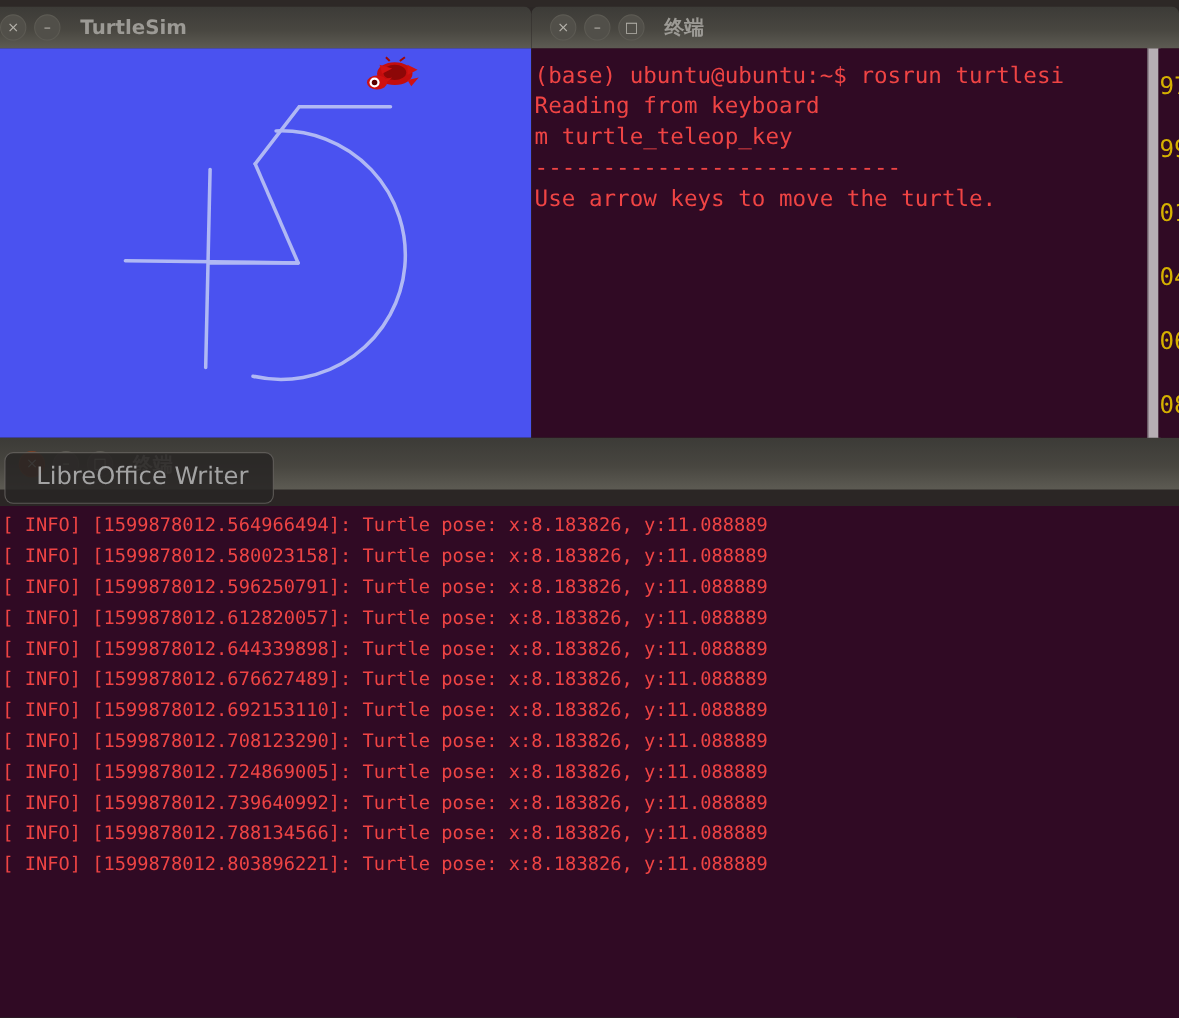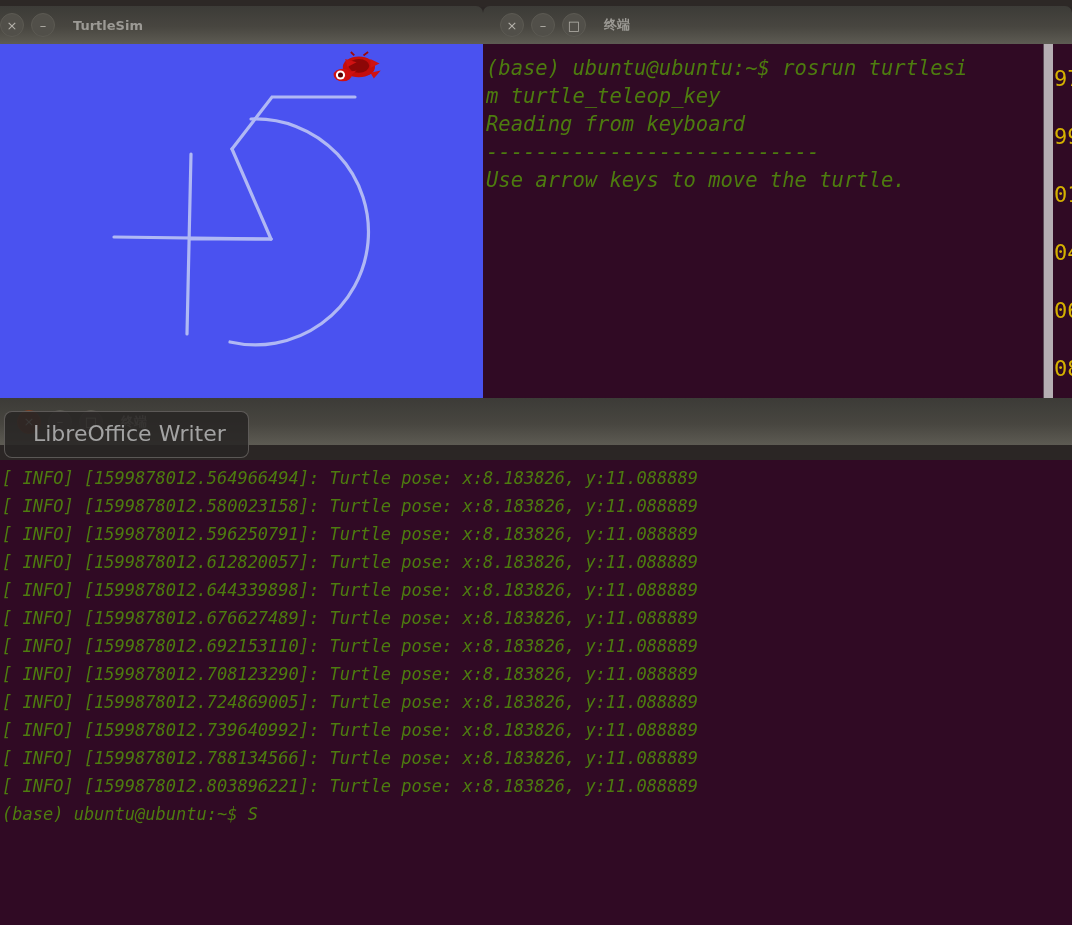--- a/index.html
+++ b/index.html
@@ -23,43 +23,42 @@
   .btnbox { display: flex; align-items: center; gap: 7px; }
   .wbtn {
     width: 22px; height: 22px; border-radius: 50%;
     background: #514f49; border: 1px solid #5c5a53;
     display: flex; align-items: center; justify-content: center;
     color: #b5b2ab; font-size: 13px; line-height: 1;
     font-family: "DejaVu Sans", sans-serif;
   }
   .wbtn .glyph { pointer-events: none; }
   .wtitle {
-    color: #9c9a95; font-size: 13px; font-weight: bold;
+    color: #9c9a95; font-size: 18px; font-weight: bold;
     font-family: "DejaVu Sans", sans-serif;
     margin-left: 18px; white-space: nowrap;
   }
 
   
   #turtlesim { left: -8px; top: 6px; width: 491px; height: 392px; }
   #turtlesim .titlebar { height: 38px; padding-left: 6px; }
   #turtle-canvas {
     position: absolute; left: 8px; top: 38px;
     width: 483px; height: 354px;
     background: #4a52f0;
   }
   #turtle-canvas svg { display: block; }
 
   
   .term-body {
     position: absolute;
     background: #300a24;
     overflow: hidden;
     font-family: "DejaVu Sans Mono", monospace;
-    color: #4d7c0f;
-    font-style: italic;
+    color: #ef4444;
   }
   .term-line { white-space: pre; }
 
   #term-top { left: 483px; top: 6px; width: 589px; height: 392px; }
   #term-top .titlebar { height: 38px; padding-left: 17px; }
   #term-top .term-body {
     left: 0; top: 38px; width: 560px; height: 354px;
     font-size: 20.5px; line-height: 28px;
     padding: 10px 0 0 3px; box-sizing: border-box;
   }
@@ -167,22 +166,22 @@
           </div>
         <div class="wbtn">
             <span class="glyph">□</span>
           </div>
       </div>
       <div class="wtitle">终端</div>
     </div>
 
     <div class="term-body">
       <div class="term-line">(base) ubuntu@ubuntu:~$ rosrun turtlesi</div>
+      <div class="term-line">Reading from keyboard</div>
       <div class="term-line">m turtle_teleop_key</div>
-      <div class="term-line">Reading from keyboard</div>
       <div class="term-line">---------------------------</div>
       <div class="term-line">Use arrow keys to move the turtle.</div>
     </div>
   </div>
 
   <div class="scrollbar" id="term-top-scrollbar"></div>
 
   <div id="term-right">
     <div class="rline">97</div>
     <div class="rline">99</div>
@@ -214,21 +213,20 @@
       <div class="term-line">[ INFO] [1599878012.596250791]: Turtle pose: x:8.183826, y:11.088889</div>
       <div class="term-line">[ INFO] [1599878012.612820057]: Turtle pose: x:8.183826, y:11.088889</div>
       <div class="term-line">[ INFO] [1599878012.644339898]: Turtle pose: x:8.183826, y:11.088889</div>
       <div class="term-line">[ INFO] [1599878012.676627489]: Turtle pose: x:8.183826, y:11.088889</div>
       <div class="term-line">[ INFO] [1599878012.692153110]: Turtle pose: x:8.183826, y:11.088889</div>
       <div class="term-line">[ INFO] [1599878012.708123290]: Turtle pose: x:8.183826, y:11.088889</div>
       <div class="term-line">[ INFO] [1599878012.724869005]: Turtle pose: x:8.183826, y:11.088889</div>
       <div class="term-line">[ INFO] [1599878012.739640992]: Turtle pose: x:8.183826, y:11.088889</div>
       <div class="term-line">[ INFO] [1599878012.788134566]: Turtle pose: x:8.183826, y:11.088889</div>
       <div class="term-line">[ INFO] [1599878012.803896221]: Turtle pose: x:8.183826, y:11.088889</div>
-      <div class="term-line">(base) ubuntu@ubuntu:~$ S</div>
     </div>
   </div>
 
   <div id="tooltip">
     <span>LibreOffice Writer</span>
   </div>
 
 </div>
 
 </body></html>

